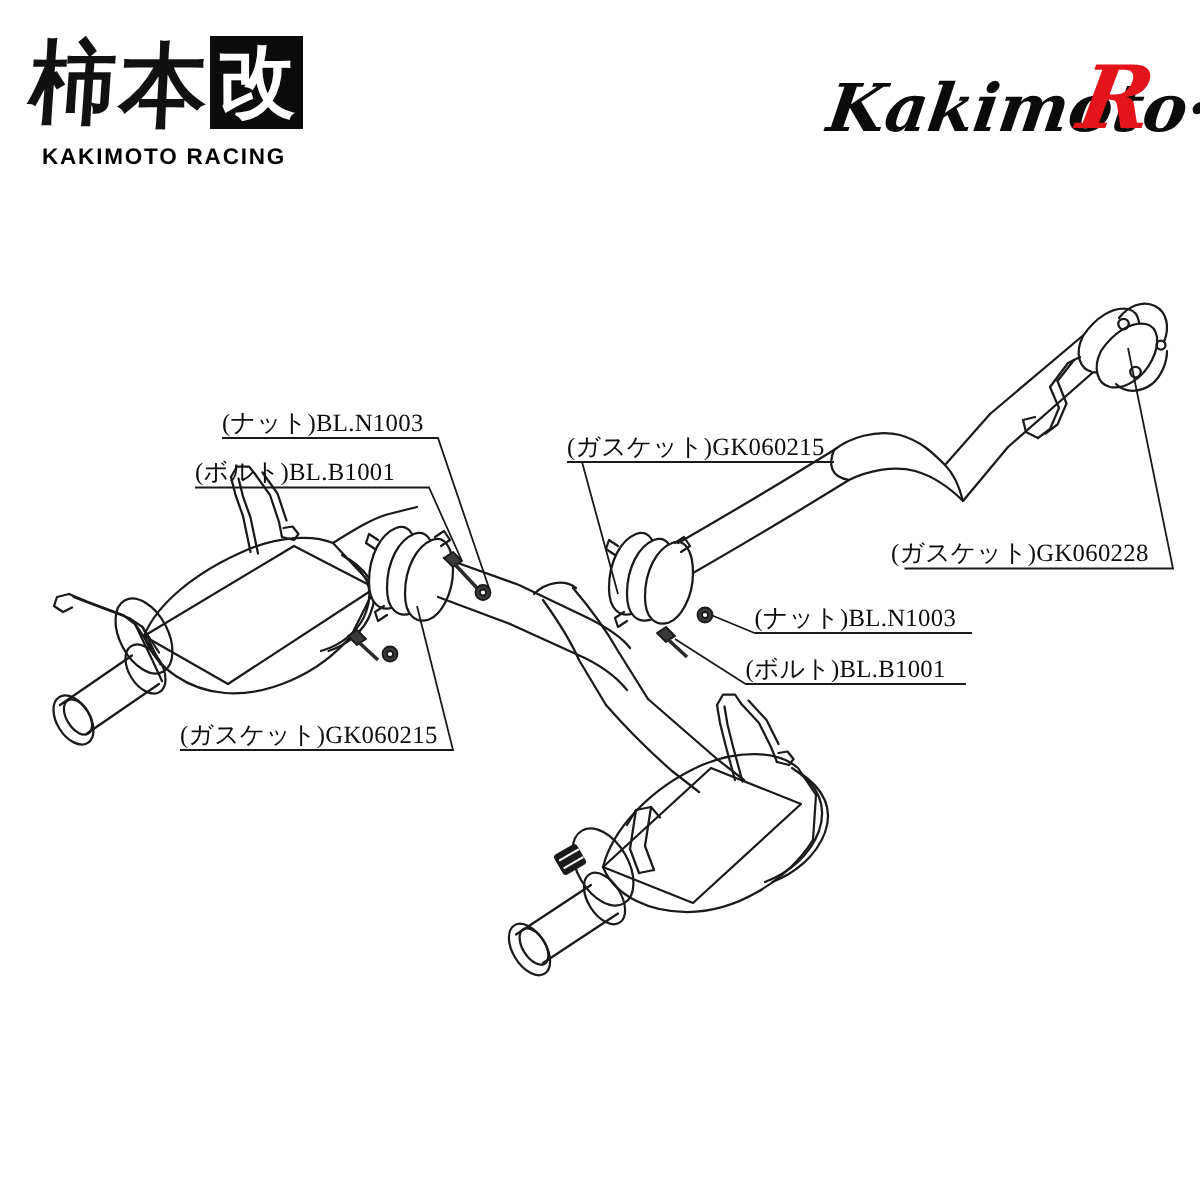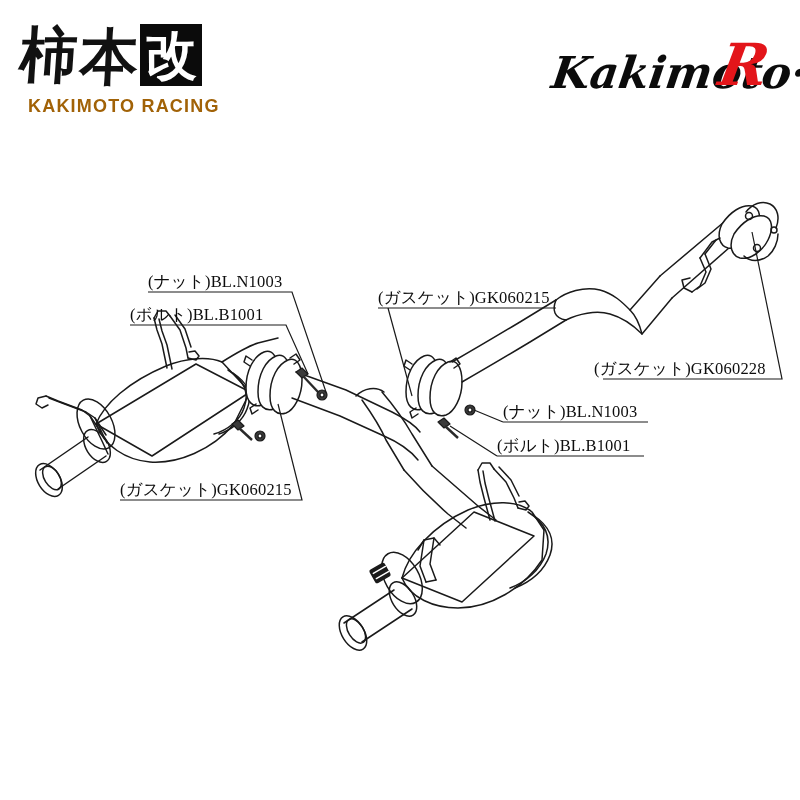--- a/index.html
+++ b/index.html
@@ -71,23 +71,23 @@
     font-size: 52px;
     line-height: 62px;
     letter-spacing: 0;
   }
   #racing-word {
     position: absolute;
     left: 10px;
     top: 74px;
     font-family: "Liberation Sans", sans-serif;
     font-weight: 700;
-    font-size: 18px;
+    font-size: 15px;
     letter-spacing: 1.2px;
-    color: #a16207;
+    color: #000000;
     white-space: nowrap;
   }
   .script-logo {
     position: absolute;
     font-family: "DejaVu Serif", serif;
     font-style: italic;
     font-weight: 700;
     font-size: 44px;
     line-height: 50px;
     white-space: nowrap;

